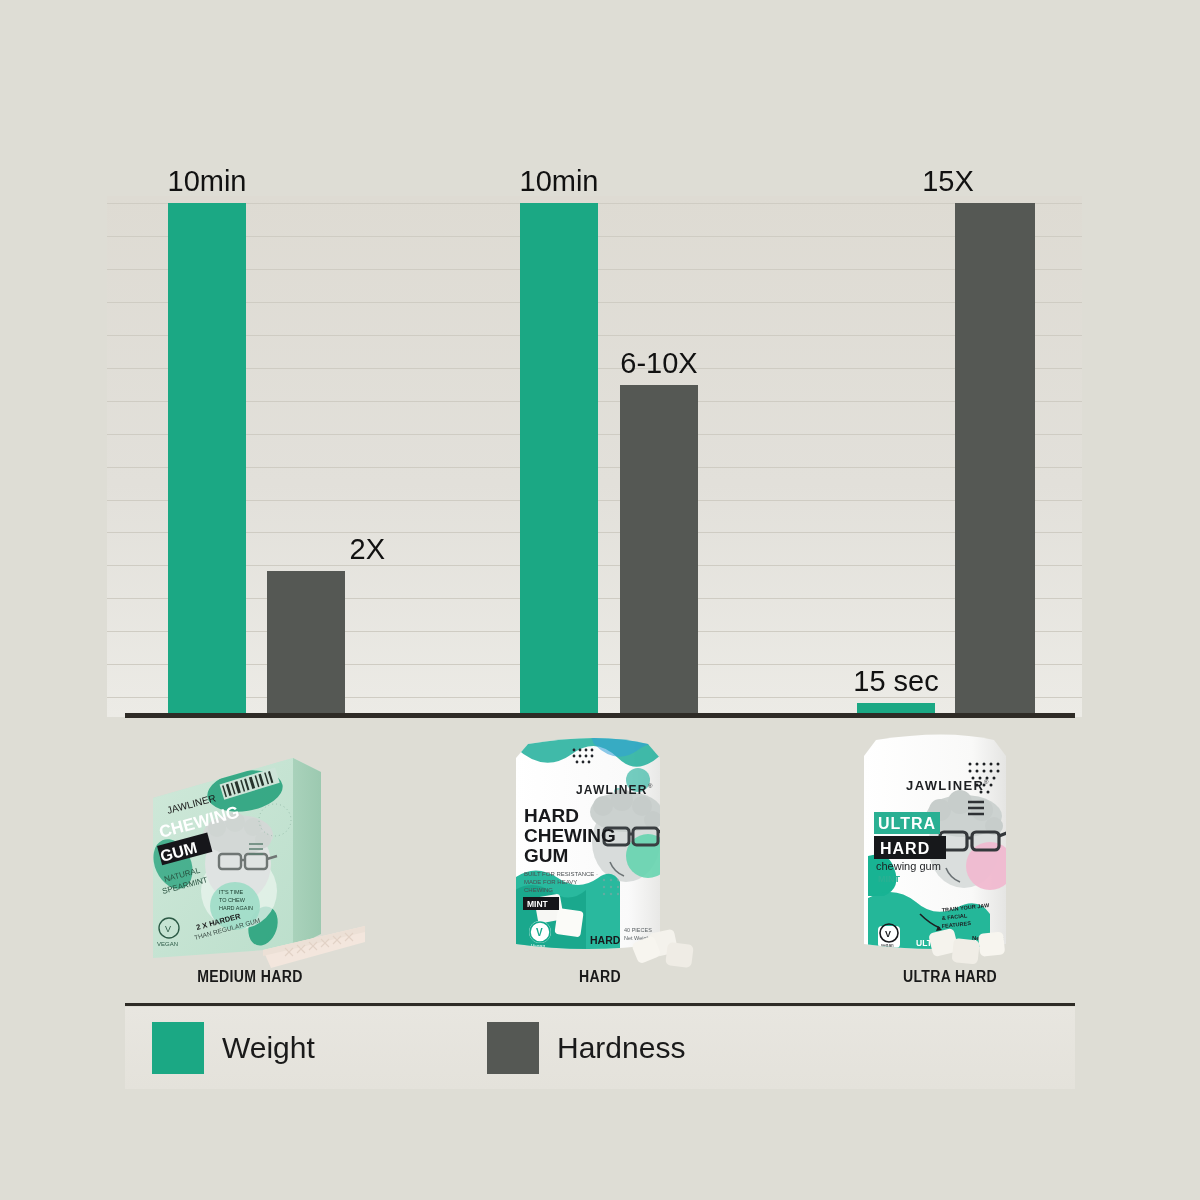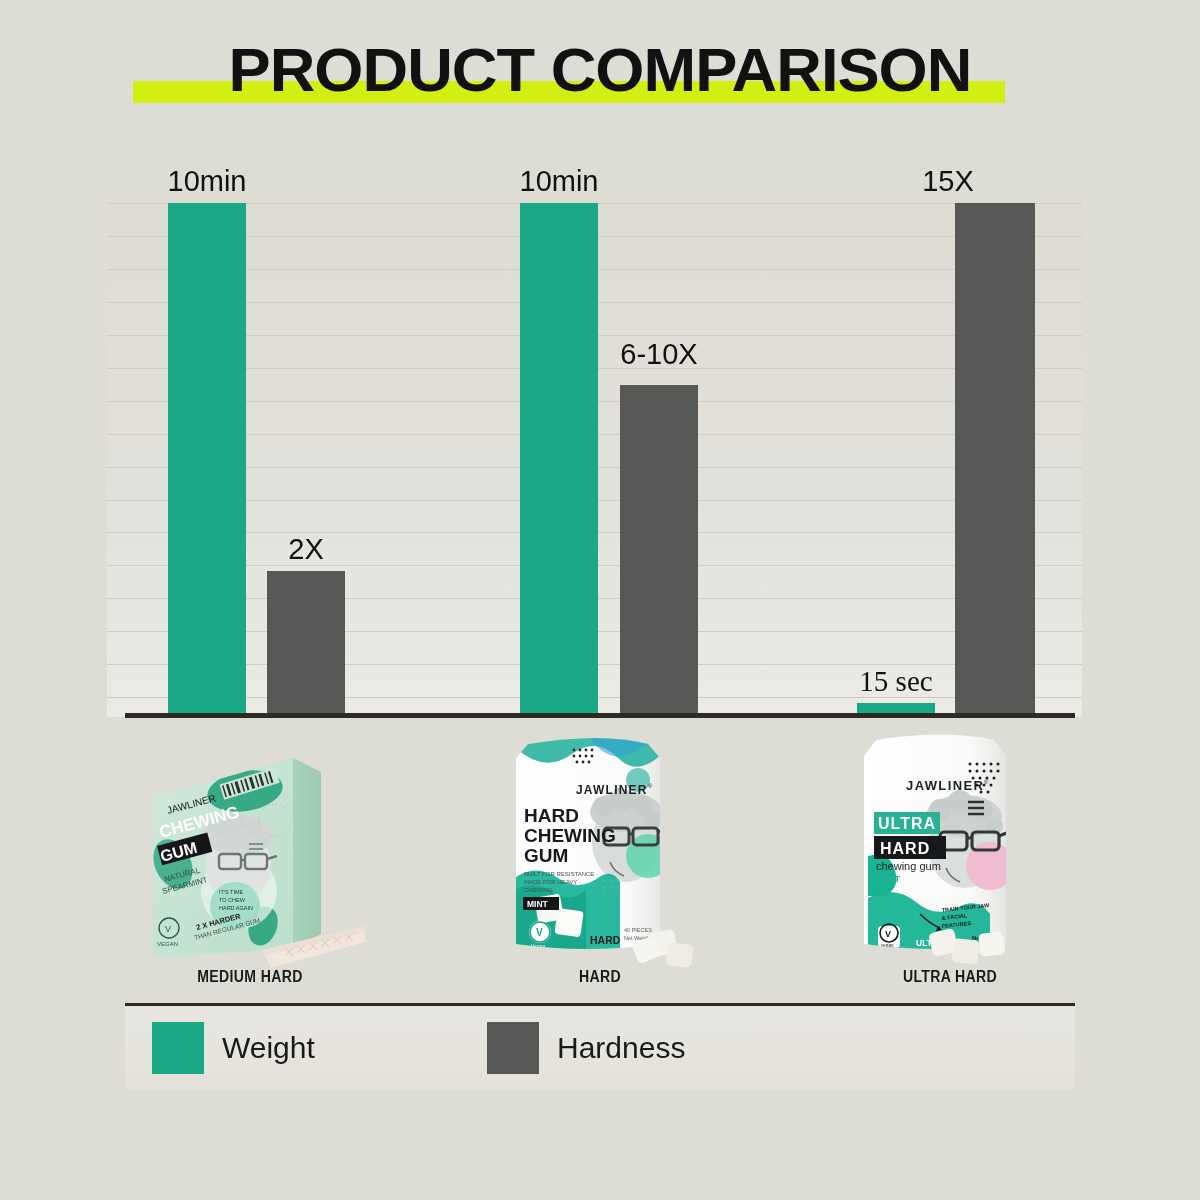--- a/index.html
+++ b/index.html
@@ -99,24 +99,20 @@
   }
 
   
   .pkg{position:absolute;}
 </style>
 </head>
 <body>
 
 <div class="page">
 
-  <div class="title-wrap">
-    <div class="title-hl" style="background: rgb(210, 238, 18);"></div>
-    <div class="title-text">PRODUCT COMPARISON</div>
-  </div>
 
   <div class="plot" id="plot-area">
       <div class="gridline" style="top: 7px;"></div>
       <div class="gridline" style="top: 40px;"></div>
       <div class="gridline" style="top: 73px;"></div>
       <div class="gridline" style="top: 106px;"></div>
       <div class="gridline" style="top: 139px;"></div>
       <div class="gridline" style="top: 172px;"></div>
       <div class="gridline" style="top: 205px;"></div>
       <div class="gridline" style="top: 238px;"></div>
@@ -127,27 +123,27 @@
       <div class="gridline" style="top: 402px;"></div>
       <div class="gridline" style="top: 435px;"></div>
       <div class="gridline" style="top: 468px;"></div>
       <div class="gridline" style="top: 501px;"></div>
     </div>
 
   <div class="bars-layer" id="bars-layer">
       <div class="bar bar-flavor" style="left: 168px; width: 78px; height: 511px; top: 7px; bottom: auto;"></div>
       <div class="bar-label" style="left: 128px; width: 158px; top: -31px;">10min</div>
       <div class="bar bar-hardness" style="left: 267px; width: 78px; height: 143px; top: 375px; bottom: auto;"></div>
-      <div class="bar-label" style="left: 227px; width: 158px; top: 337px;">2X</div>
+      <div class="bar-label" style="left: 227px; width: 158px; top: 337px; text-align: right;">2X</div>
       <div class="bar bar-flavor" style="left: 520px; width: 78px; height: 511px; top: 7px; bottom: auto;"></div>
       <div class="bar-label" style="left: 480px; width: 158px; top: -31px;">10min</div>
       <div class="bar bar-hardness" style="left: 620px; width: 78px; height: 329px; top: 189px; bottom: auto;"></div>
-      <div class="bar-label" style="left: 580px; width: 158px; top: 142px;">6-10X</div>
+      <div class="bar-label" style="left: 580px; width: 158px; top: 151px;">6-10X</div>
       <div class="bar bar-flavor" style="left: 857px; width: 78px; height: 11px; top: 507px; bottom: auto;"></div>
-      <div class="bar-label" style="left: 817px; width: 158px; top: 469px; font-family: Liberation Serif, serif;">15 sec</div>
+      <div class="bar-label" style="left: 817px; width: 158px; top: 469px;">15 sec</div>
       <div class="bar bar-hardness" style="left: 955px; width: 80px; height: 511px; top: 7px; bottom: auto;"></div>
       <div class="bar-label" style="left: 868px; width: 160px; top: -31px;">15X</div>
     </div>
 
   <div class="axis-line"></div>
 
   <div class="products">
 
     <div class="product" style="left:90px;">
       <svg class="pkg" style="left:45px;top:8px;" width="230" height="232" viewBox="0 0 230 232">

